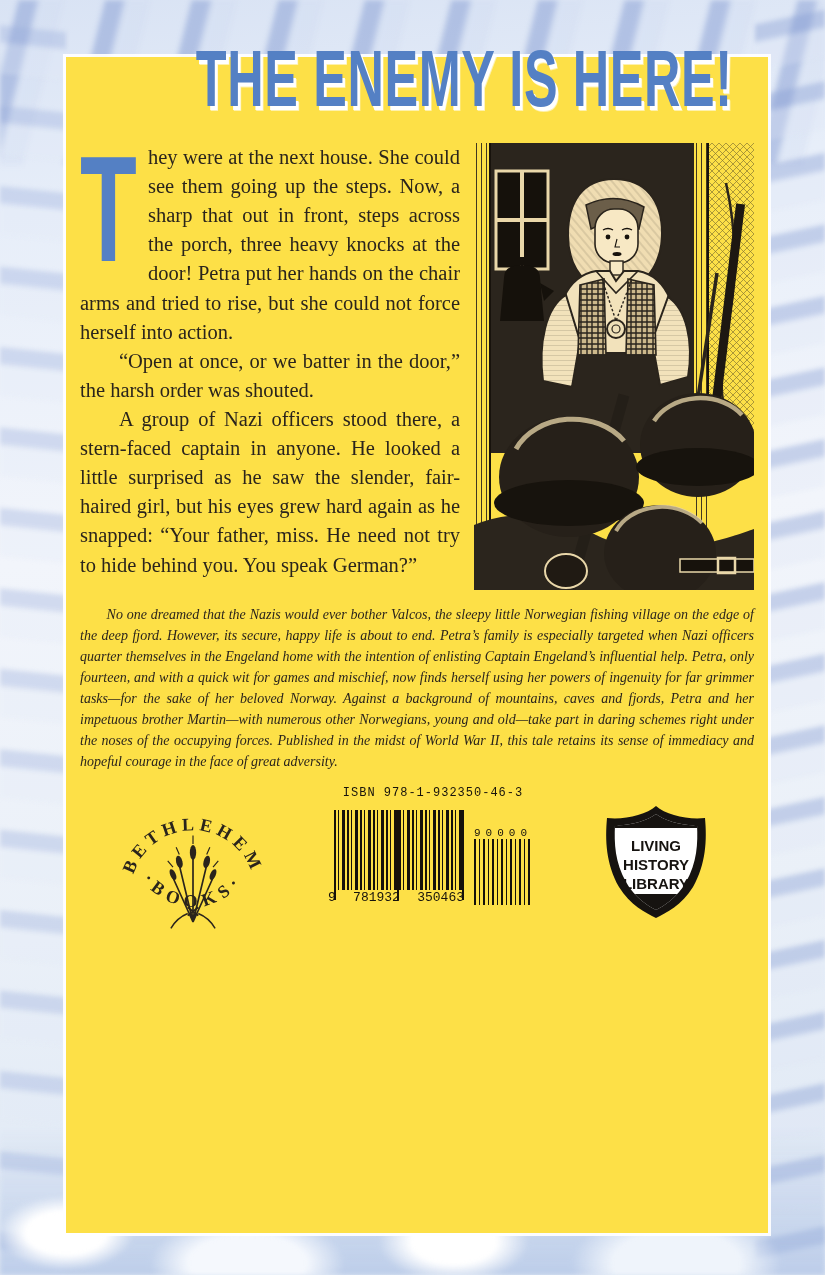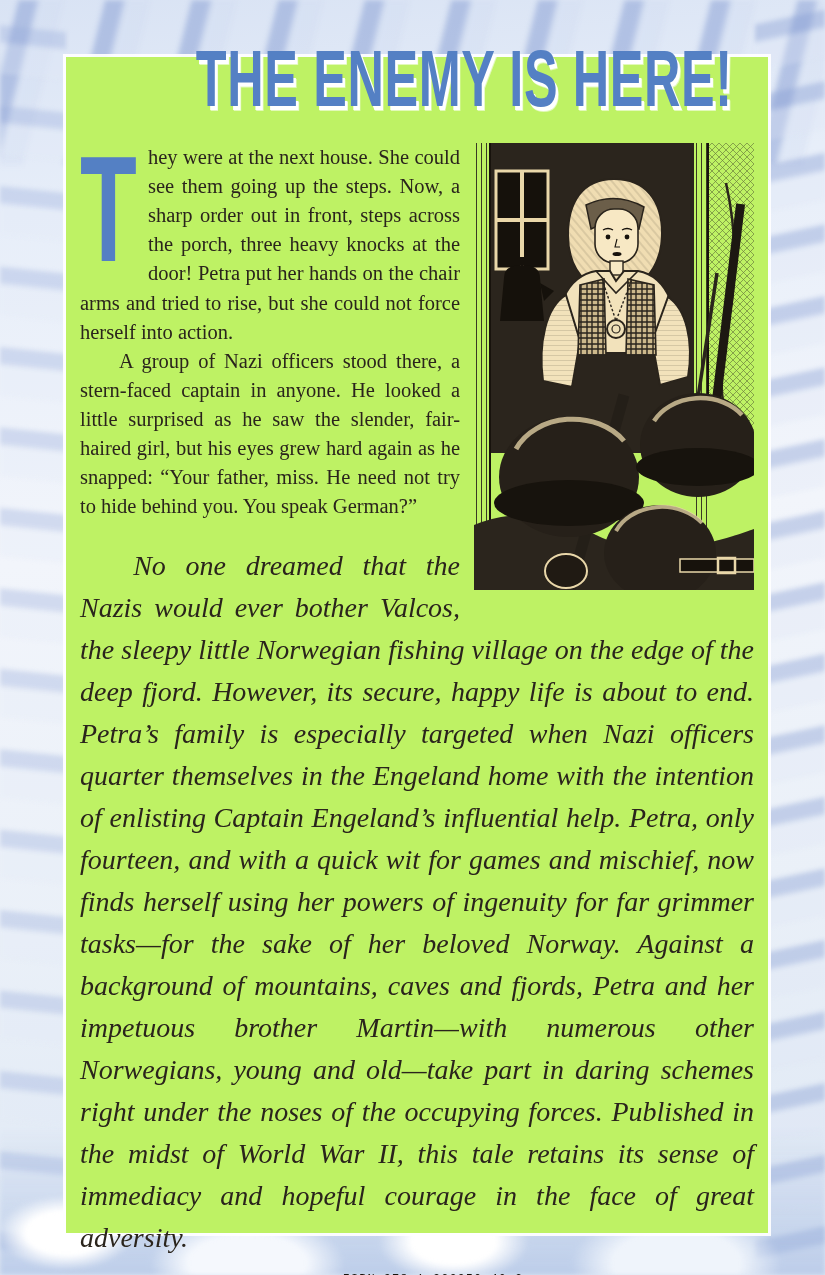--- a/index.html
+++ b/index.html
@@ -26,34 +26,34 @@
   .ice-clouds-bottom{position:absolute;left:0;right:0;bottom:0;height:150px;
     background:
       radial-gradient(95px 52px at 8% 72%, #ffffff 0 42%, rgba(255,255,255,0) 72%),
       radial-gradient(130px 62px at 30% 92%, #f5f8fd 0 45%, rgba(255,255,255,0) 75%),
       radial-gradient(105px 56px at 55% 78%, #ffffff 0 40%, rgba(255,255,255,0) 72%),
       radial-gradient(140px 72px at 82% 92%, #eff4fb 0 45%, rgba(255,255,255,0) 75%),
       linear-gradient(180deg, rgba(170,190,227,0), rgba(163,185,225,.55));
     filter:blur(2px);}
   
   .panel{position:absolute;left:66px;top:57px;width:702px;height:1176px;
-    background:#bef264;box-shadow:0 0 0 3px rgba(255,255,255,.92);}
+    background:#fde047;box-shadow:0 0 0 3px rgba(255,255,255,.92);}
   .title{position:absolute;top:-18px;left:0;width:100%;text-align:center;margin:0;
     font-family:"Liberation Sans",sans-serif;font-weight:700;font-size:80px;line-height:1;
     color:#5480c4;letter-spacing:1px;white-space:nowrap;
     transform:scale(.63,1.0);transform-origin:center top;
     text-shadow:4px 4px 0 #ffffff,5px 5px 0 rgba(255,255,255,.55);}
   .content{padding:86px 14px 0 14px;color:#2a241c;}
   .illu{float:right;width:280px;height:447px;margin:0 0 10px 14px;}
   p.para{margin:0;font-size:20.5px;line-height:1.42;text-align:justify;text-indent:1.9em;}
   p.para.first{text-indent:0;}
   .dropcap{float:left;font-family:"Liberation Sans",sans-serif;font-weight:700;color:#5480c4;
     font-size:150px;line-height:.78;margin:8px 10px 0 0;transform:scaleX(.62);
     transform-origin:left top;width:58px;overflow:visible;display:block;}
-  p.synopsis{margin:24px 0 0 0;font-size:28px;line-height:1.5;font-style:italic;
+  p.synopsis{margin:24px 0 0 0;font-size:14px;line-height:1.5;font-style:italic;
     text-align:justify;text-indent:1.9em;}
   
   .footer{clear:both;display:flex;margin-top:14px;align-items:flex-start;}
   .beth-logo{width:158px;margin:18px 0 0 34px;flex:none;}
   .code-col{flex:1;display:flex;flex-direction:column;align-items:center;}
   .isbn{font-family:"Liberation Mono","DejaVu Sans Mono",monospace;font-size:12px;
     letter-spacing:1px;color:#17130c;margin-bottom:10px;}
   .bars-row{display:flex;align-items:flex-end;gap:10px;}
   .main-bc{position:relative;width:130px;}
   .bars-main{width:130px;height:80px;
@@ -184,21 +184,22 @@
             <ellipse cx="186" cy="410" rx="56" ry="48" fill="#262019"></ellipse>
             <path d="M142 388 A 50 40 0 0 1 228 380" fill="none" stroke="#e9d7a9" stroke-width="4" opacity=".75"></path>
           </g>
 
           <rect x="206" y="416" width="74" height="13" fill="#17120c" stroke="#e9d7a9" stroke-width="1.5"></rect>
           <rect x="244" y="415" width="17" height="15" fill="none" stroke="#e9d7a9" stroke-width="2.5"></rect>
         </g>
       </svg>
     </div>
 
-    <p class="para first"><span class="dropcap">T</span><span>hey were at the next house. She could see them going up the steps. Now, a sharp order out in front, steps across the porch, three heavy knocks at the door! Petra put her hands on the chair arms and tried to rise, but she could not force herself into action.</span></p>
+    <p class="para first"><span class="dropcap">T</span><span>hey were at the next house. She could see them going up the steps. Now, a sharp that out in front, steps across the porch, three heavy knocks at the door! Petra put her hands on the chair arms and tried to rise, but she could not force herself into action.</span></p>
+    <p class="para"><span>“Open at once, or we batter in the door,” the harsh order was shouted.</span></p>
     <p class="para"><span>A group of Nazi officers stood there, a stern-faced captain in anyone. He looked a little surprised as he saw the slender, fair-haired girl, but his eyes grew hard again as he snapped: “Your father, miss. He need not try to hide behind you. You speak German?”</span></p>
 
     <p class="synopsis"><span>No one dreamed that the Nazis would ever bother Valcos, the sleepy little Norwegian fishing village on the edge of the deep fjord. However, its secure, happy life is about to end. Petra’s family is especially targeted when Nazi officers quarter themselves in the Engeland home with the intention of enlisting Captain Engeland’s influential help. Petra, only fourteen, and with a quick wit for games and mischief, now finds herself using her powers of ingenuity for far grimmer tasks—for the sake of her beloved Norway. Against a background of mountains, caves and fjords, Petra and her impetuous brother Martin—with numerous other Norwegians, young and old—take part in daring schemes right under the noses of the occupying forces. Published in the midst of World War II, this tale retains its sense of immediacy and hopeful courage in the face of great adversity.</span></p>
 
     <div class="footer">
 
       <div class="beth-logo">
         <svg viewBox="0 0 150 150" width="158" height="158">
           <defs>
             <path id="arcTop" d="M 16 84 A 59 59 0 0 1 134 84"></path>

